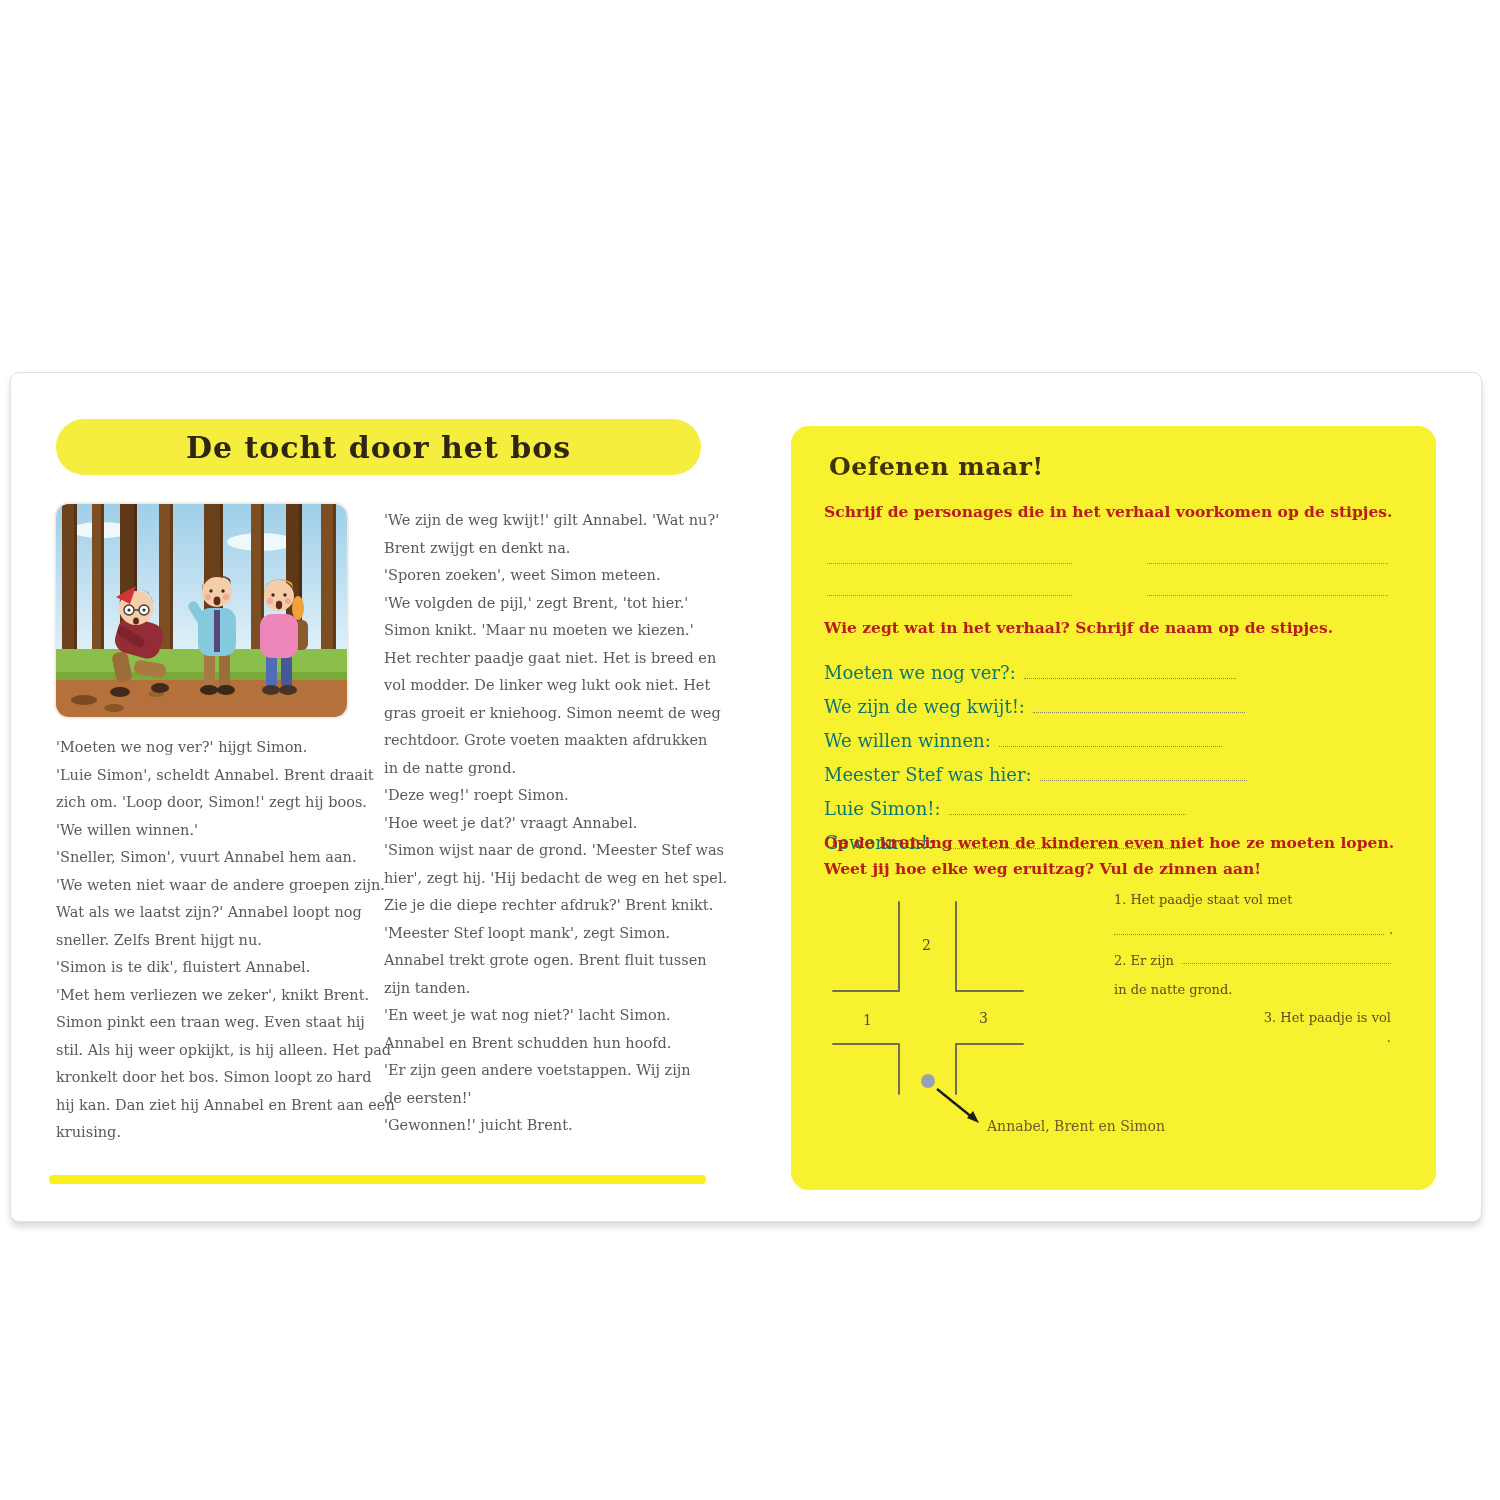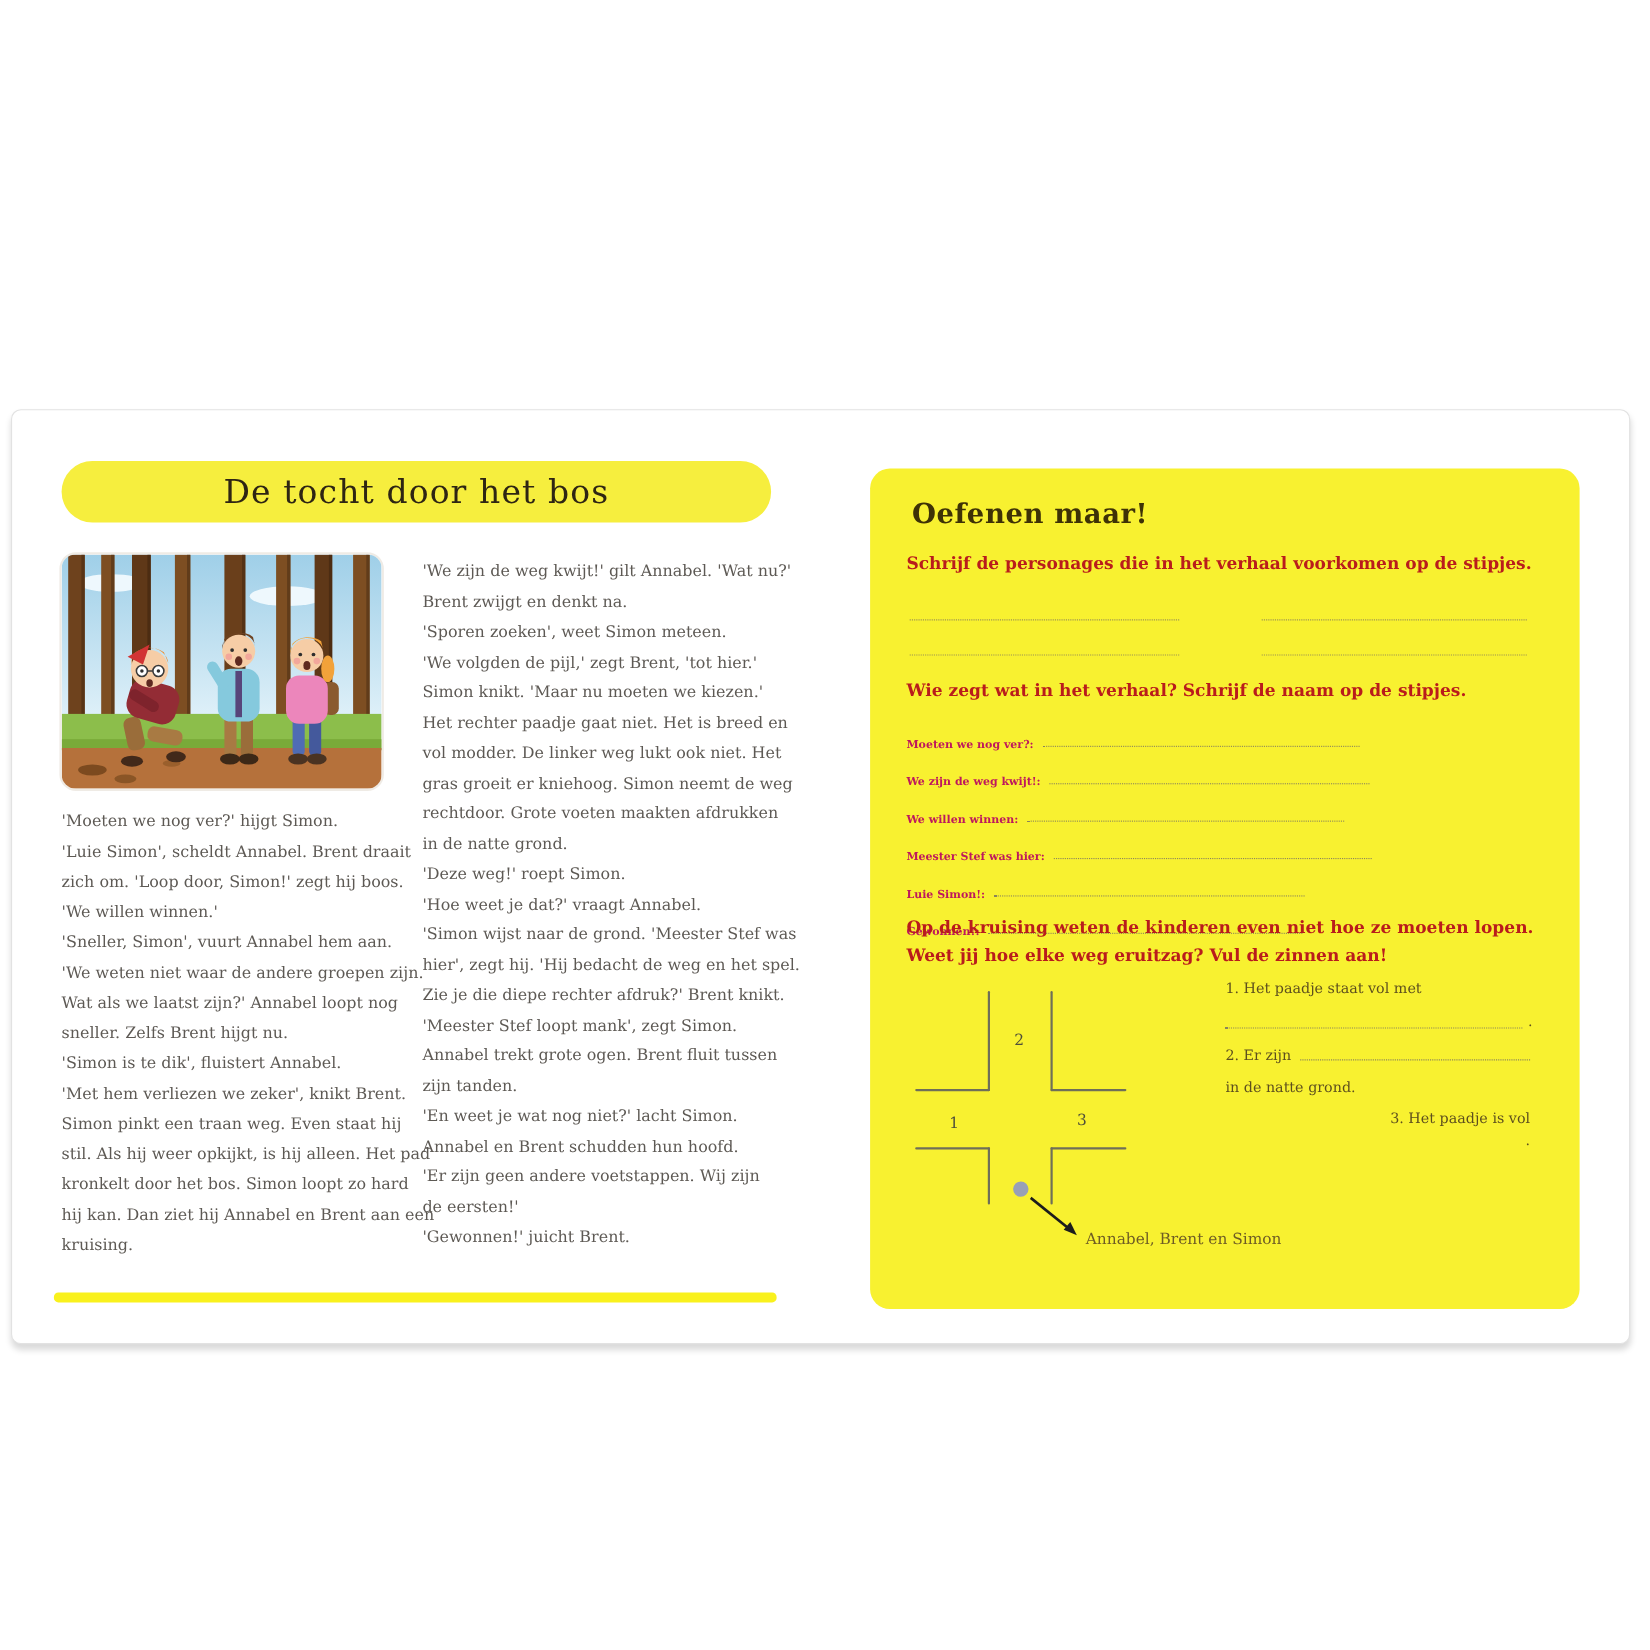--- a/index.html
+++ b/index.html
@@ -7,21 +7,21 @@
        font-family:"DejaVu Serif", serif;}
 
   
   .card{position:absolute;left:10px;top:372px;width:1470px;height:848px;
         background:#ffffff;border:1px solid #e2e2e2;border-radius:9px;
         box-shadow:0 5px 6px rgba(0,0,0,0.15);}
 
   
   .title-banner{position:absolute;left:45px;top:46px;width:645px;height:56px;
         border-radius:28px;display:flex;align-items:center;justify-content:center;}
-  .title-banner .title-text{font-size:30px;font-weight:normal;letter-spacing:1px;
+  .title-banner .title-text{font-size:30px;font-weight:bold;letter-spacing:1px;
         color:#2e2513;}
 
   .illustration{position:absolute;left:45px;top:131px;width:291px;height:213px;
         border-radius:13px;overflow:hidden;box-shadow:0 0 0 2px rgba(120,90,40,0.12);}
   .illustration svg{display:block;}
 
   .story-col{position:absolute;color:#5d5954;font-size:14.5px;}
   .story-col .story-line{height:27.5px;line-height:27.5px;white-space:nowrap;}
   .col-1{left:45px;top:361px;width:332px;}
   .col-2{left:373px;top:134px;width:338px;}
@@ -40,21 +40,21 @@
   .q3{left:33px;top:404px;width:612px;line-height:26px;}
 
   .blank-line{position:absolute;height:0;border-bottom:1.5px dotted #9a9152;}
   .b1{left:36px;top:137px;width:245px;}
   .b2{left:356px;top:137px;width:241px;}
   .b3{left:36px;top:169px;width:245px;}
   .b4{left:356px;top:169px;width:241px;}
 
   .speakers{position:absolute;left:33px;top:225px;width:432px;}
   .speaker-row{display:flex;align-items:flex-end;height:34px;}
-  .speaker-label{font-size:10px;color:#be185d;white-space:nowrap;padding-bottom:2px;font-weight:bold;}
+  .speaker-label{font-size:18px;color:#0f766e;white-space:nowrap;padding-bottom:2px;}
   .dotline{flex:1;height:0;border-bottom:1.5px dotted #8a845a;margin-left:8px;margin-bottom:6px;}
 
   .diagram{position:absolute;left:30px;top:448px;}
 
   .fillin{position:absolute;font-size:13px;color:#5d4f1e;white-space:nowrap;}
   .f1a{left:323px;top:466px;}
   .f1line{left:323px;top:508px;width:270px;height:0;border-bottom:1.5px dotted #8a845a;}
   .f1dot{left:598px;top:496px;}
   .f2{left:323px;top:527px;display:flex;align-items:flex-end;width:277px;}
   .f2 .dotline{margin-bottom:4px;}

